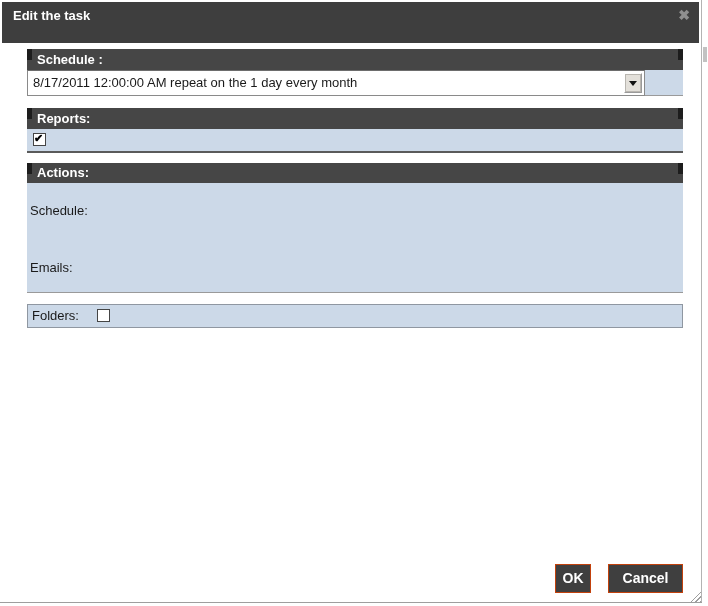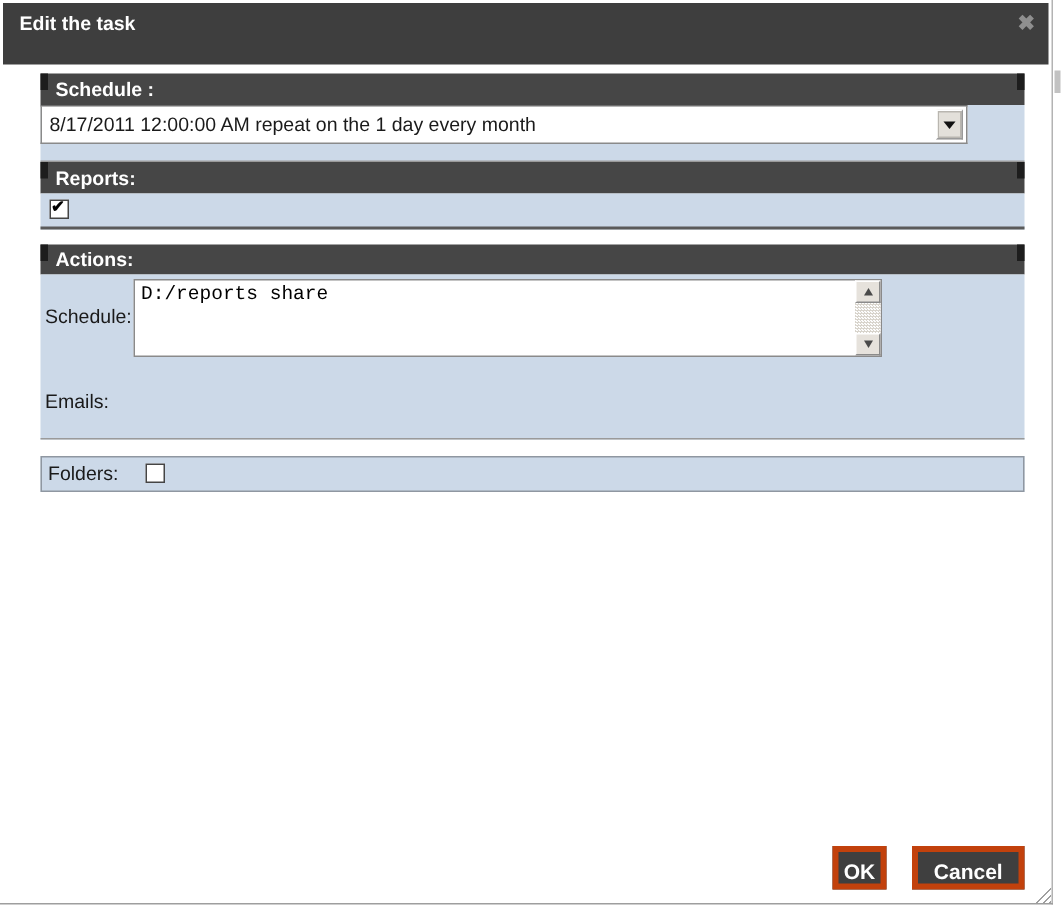--- a/index.html
+++ b/index.html
@@ -28,21 +28,21 @@
   .sec-header::before,.sec-header::after{
     content:"";position:absolute;top:0;width:5px;height:11px;background:#1d1d1d;
   }
   .sec-header::before{left:0;}
   .sec-header::after{right:0;}
 
   .blue-row{background:#ccd9e8;left:27px;width:656px;box-sizing:border-box;}
 
   
   .hdr-schedule{top:49px;}
-  .row-schedule{top:70px;height:38px;border-bottom:1px solid #9a9a9a;}
+  .row-schedule{top:70px;height:26px;border-bottom:1px solid #9a9a9a;}
   .select{
     position:absolute;left:0;top:0;width:618px;height:26px;box-sizing:border-box;
     background:#ffffff;border:1px solid #8a8a8a;border-top-color:#6d6d6d;cursor:default;
   }
   .select-text{
     display:block;font-size:13px;color:#1a1a1a;line-height:24px;padding-left:5px;
     white-space:nowrap;overflow:hidden;
   }
   .select-btn{
     position:absolute;top:2px;right:2px;bottom:2px;width:18px;
@@ -101,21 +101,21 @@
   .sb-up{top:0;}
   .sb-down{bottom:0;}
 
   
   .row-activate{top:304px;height:24px;border:1px solid #8f97a1;}
   .lbl-activate{position:absolute;left:4px;top:0;line-height:22px;}
   .cb-activate{left:69px;top:4px;}
 
   
   .btn{
-    position:absolute;top:564px;height:29px;background:#3f3f3f;border:4px solid #c2410c;
+    position:absolute;top:564px;height:29px;background:#3f3f3f;border:1px solid #c2410c;
     box-sizing:border-box;color:#fff;font-size:14px;font-weight:bold;text-align:center;
     line-height:27px;cursor:pointer;
   }
   .btn-ok{left:555px;width:36px;}
   .btn-cancel{left:608px;width:75px;}
 
   .grip{
     left:688px;top:589px;width:13px;height:13px;
     background:repeating-linear-gradient(135deg,#ffffff 0 2px,#9f9f9f 2px 3px);
     clip-path:polygon(100% 0,100% 100%,0 100%);
@@ -151,32 +151,20 @@
       <span class="checkmark">✔</span>
     </span>
   </div>
 
   <div class="sec-header hdr-actions">
     <span>Actions:</span>
   </div>
   <div class="abs blue-row panel-actions">
 
     <span class="field-label lbl-folders">Schedule:</span>
-    <div class="textbox tb-folders">
-      <div class="textbox-text">D:/reports share</div>
-      <div class="vscroll">
-        <div class="sb-btn sb-up">
-          <i class="tri-up-s"></i>
-        </div>
-        <div class="sb-track"></div>
-        <div class="sb-btn sb-down">
-          <i class="tri-down-s"></i>
-        </div>
-      </div>
-    </div>
 
     <span class="field-label lbl-emails">Emails:</span>
 
   </div>
 
   <div class="abs blue-row row-activate">
     <span class="lbl lbl-activate">Folders:</span>
     <span class="checkbox cb-activate">
       <span class="checkmark"></span>
     </span>

